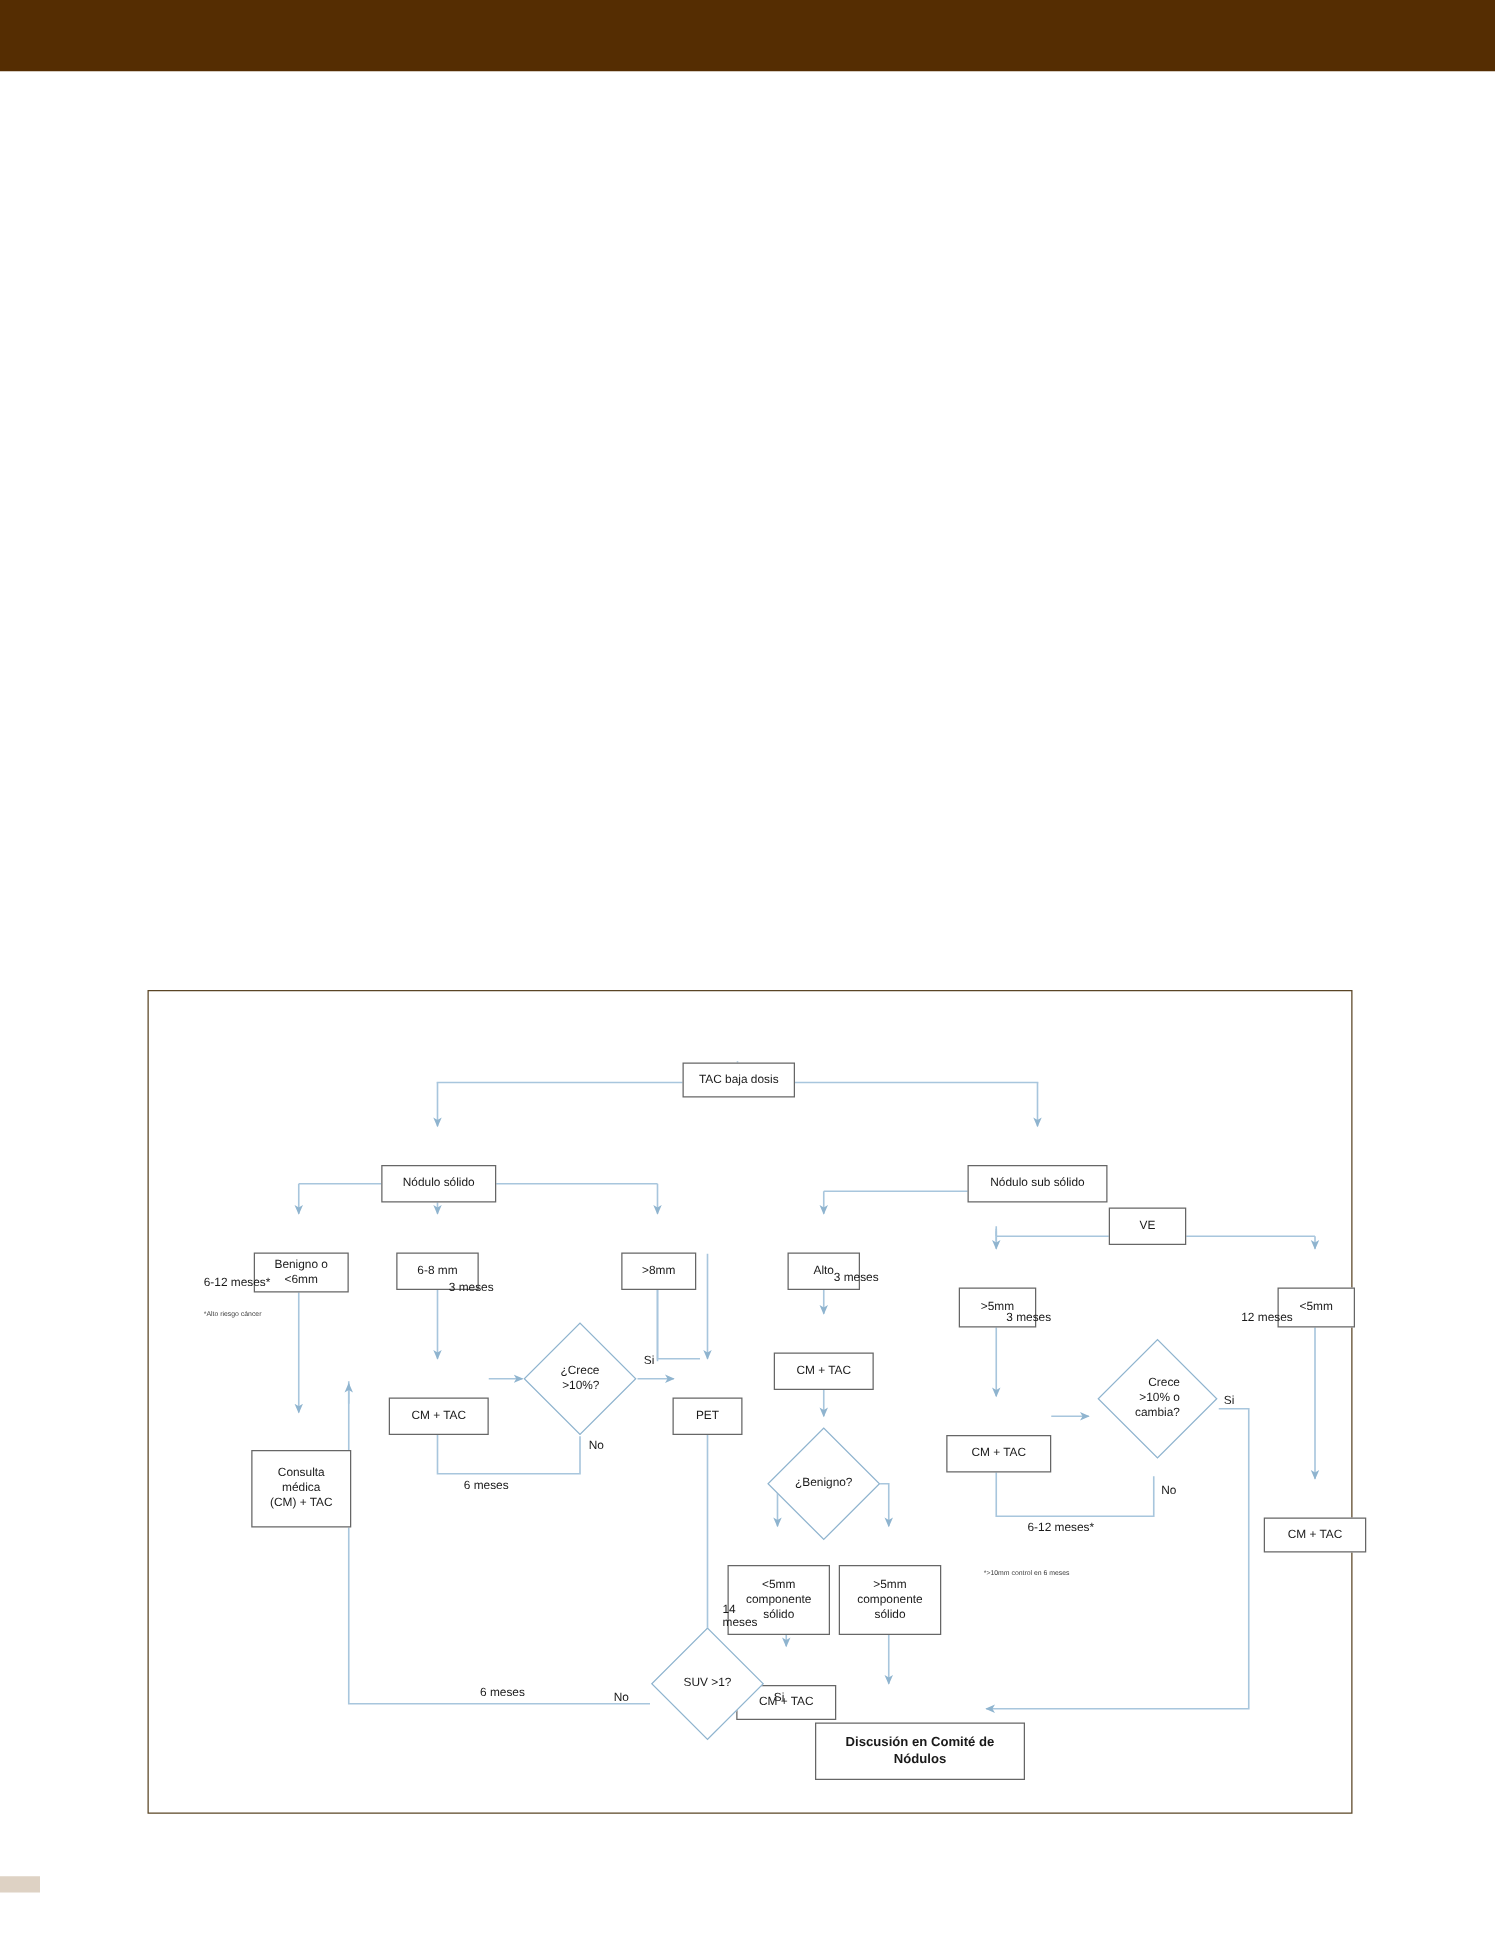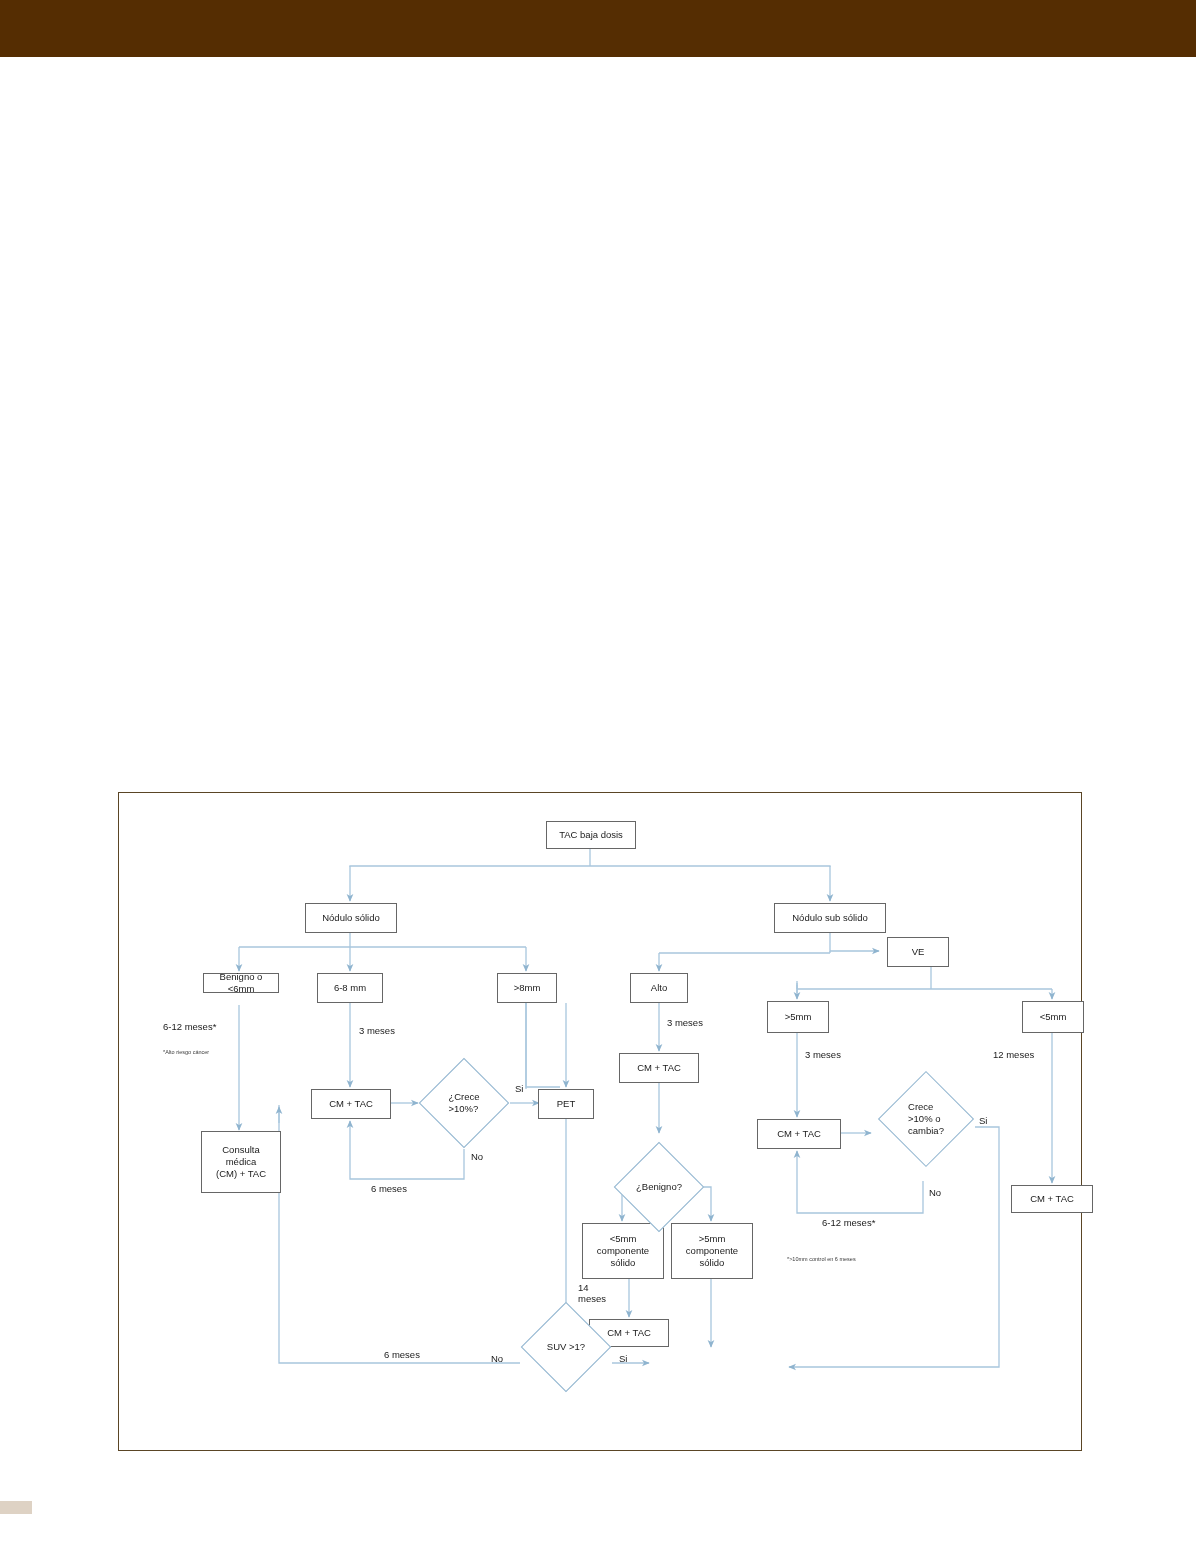--- a/index.html
+++ b/index.html
@@ -49,38 +49,39 @@
     border: 1.3px solid #666666;
     background: #ffffff;
     display: flex;
     align-items: center;
     justify-content: center;
     text-align: center;
     font-size: 9.5px;
     color: #1a1a1a;
     line-height: 1.25;
     padding: 1px 2px;
+    margin-top: 29px;
   }
   .nodebox.strong { font-weight: bold; font-size: 10.5px; }
   .diamond-wrap {
     position: absolute;
     display: flex;
     align-items: center;
     justify-content: center;
   }
   .diamond-shape {
     position: absolute;
     left: 50%; top: 50%;
     transform: translate(-50%,-50%) rotate(45deg);
     border: 1.3px solid #8fb4cf;
     background: #ffffff;
   }
   .diamond-label {
     position: relative;
-    text-align: left;
+    text-align: right;
     font-size: 9.5px;
     color: #1a1a1a;
     line-height: 1.25;
     z-index: 2;
   }
   .edgelabel {
     position: absolute;
     font-size: 9.5px;
     color: #1a1a1a;
     white-space: nowrap;
@@ -185,21 +186,21 @@
       </div>
 
       <div class="nodebox" style="left:186px; top:110px; width:92px; height:30px;">
         <span>Nódulo sólido</span>
       </div>
 
       <div class="nodebox" style="left:655px; top:110px; width:112px; height:30px;">
         <span>Nódulo sub sólido</span>
       </div>
 
-      <div class="nodebox" style="left:84px; top:180px; width:76px; height:20px; white-space:pre-line;">
+      <div class="nodebox" style="left:84px; top:180px; width:76px; height:32px; white-space:pre-line;">
         <span>Benigno o
 &lt;6mm</span>
       </div>
 
       <div class="nodebox" style="left:198px; top:180px; width:66px; height:30px;">
         <span>6-8 mm</span>
       </div>
 
       <div class="nodebox" style="left:378px; top:180px; width:60px; height:30px;">
         <span>&gt;8mm</span>
@@ -256,20 +257,24 @@
 componente
 sólido</span>
       </div>
 
       <div class="nodebox" style="left:552px; top:430px; width:82px; height:56px; white-space:pre-line;">
         <span>&gt;5mm
 componente
 sólido</span>
       </div>
 
+      <div class="nodebox strong" style="left:533px; top:556px; width:168px; height:46px; white-space:pre-line;">
+        <span>Discusión en Comité de
+Nódulos</span>
+      </div>
 
       <div class="diamond-wrap" style="left:299px; top:264px; width:92px; height:92px;">
         <div class="diamond-shape" style="width:64px; height:64px;"></div>
         <div class="diamond-label" style="white-space:pre-line;">¿Crece
 &gt;10%?</div>
       </div>
 
       <div class="diamond-wrap" style="left:494px; top:348px; width:92px; height:92px;">
         <div class="diamond-shape" style="width:64px; height:64px;"></div>
         <div class="diamond-label">¿Benigno?</div>

